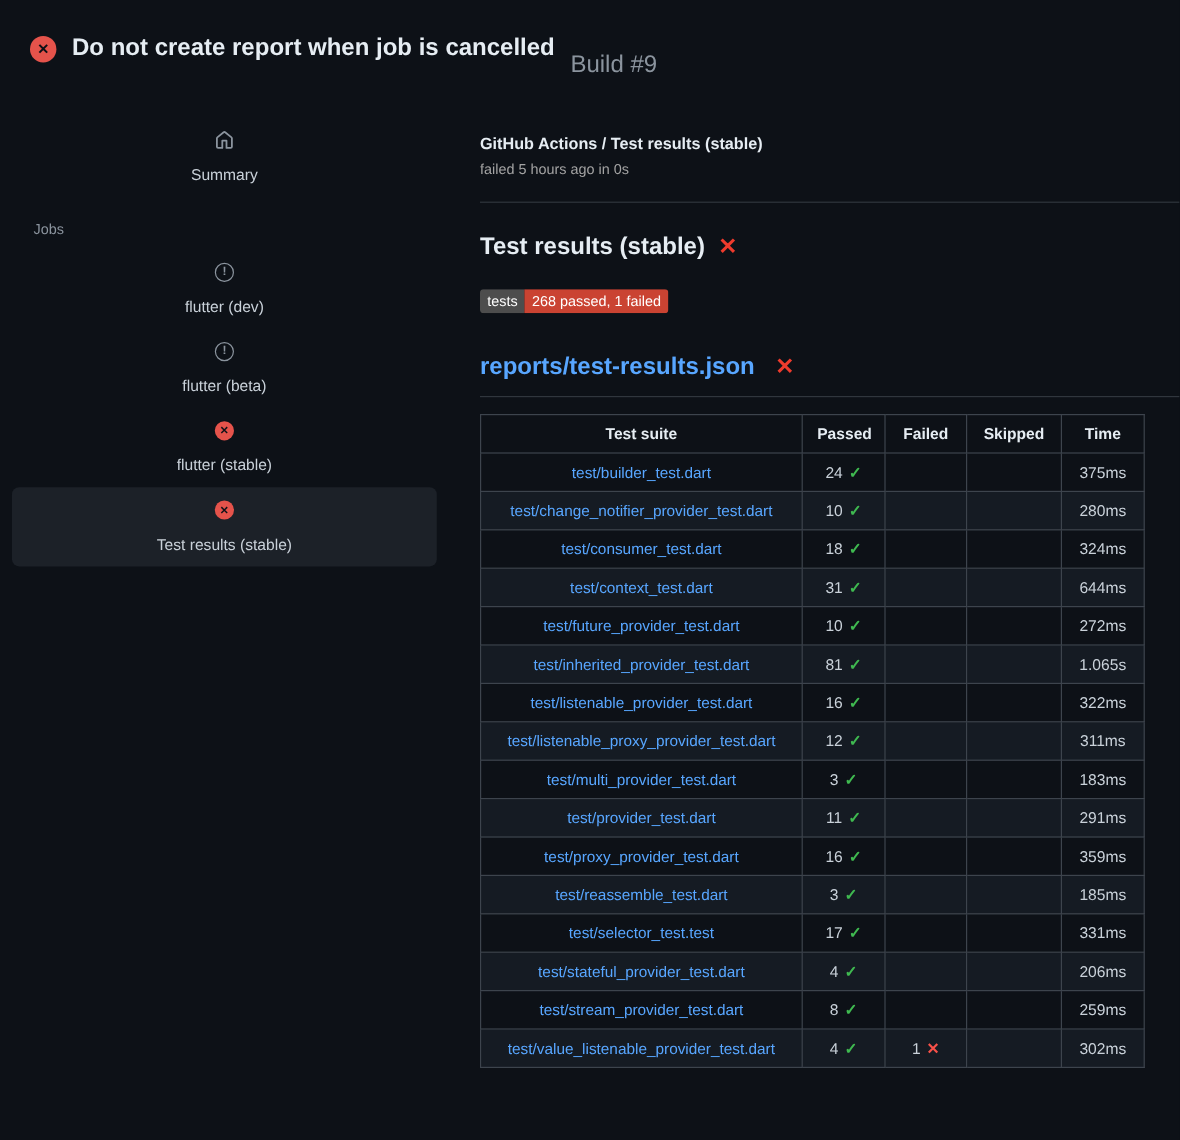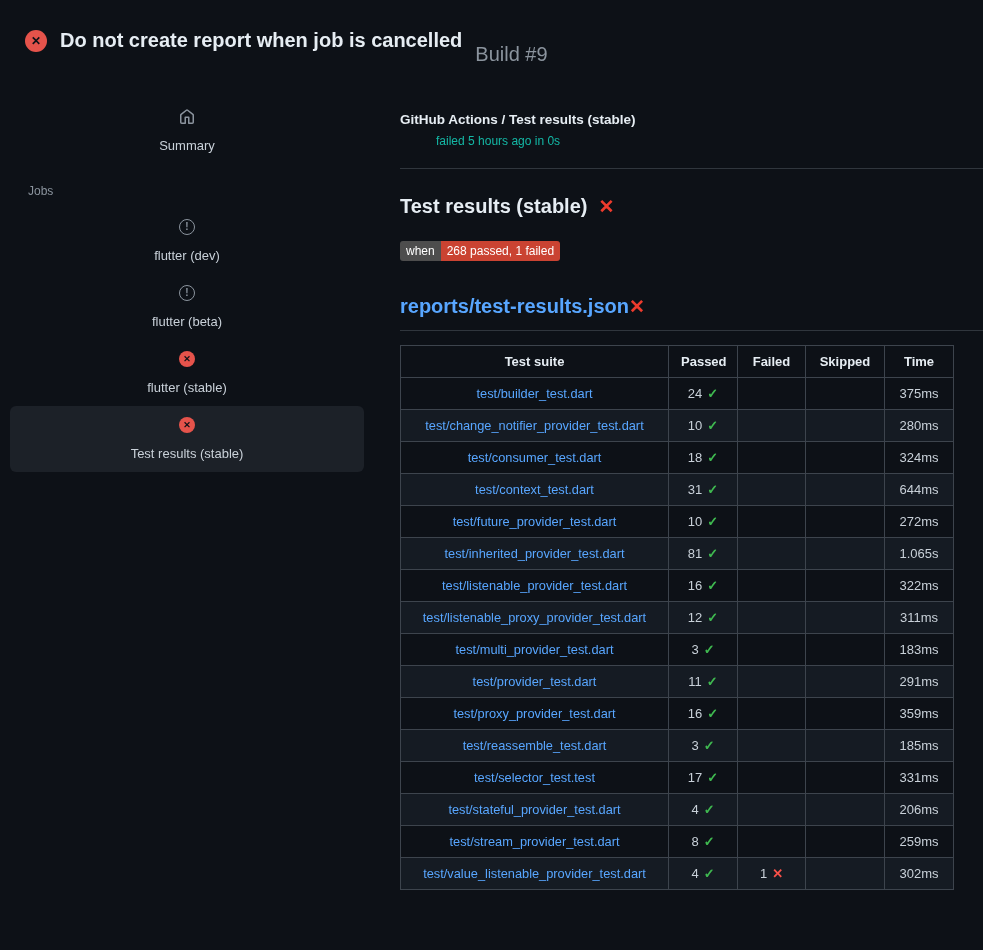--- a/index.html
+++ b/index.html
@@ -36,34 +36,34 @@
     display: flex; align-items: center; gap: 13px;
     padding: 11px 18px; border-radius: 6px;
     font-size: 13px; color: #c9d1d9; cursor: pointer; flex-direction: column;
   }
   .side-item.selected { background: #1c2128; }
   .side-item .home-svg { flex: none; display: inline-flex; }
   .jobs-label { color: #8b949e; font-size: 12px; padding: 20px 18px 10px; }
 
   
   .breadcrumb { font-weight: 700; font-size: 13.5px; color: #e6edf3; }
-  .status-line { margin-top: 7px; font-size: 12px; color: #14b8a6; margin-left: 36px; }
+  .status-line { margin-top: 7px; font-size: 12px; color: #a3a3a3; }
   .divider { border-top: 1px solid #30363d; margin-top: 20px; }
   .section-title {
     margin: 26px 0 0; font-size: 20px; font-weight: 700; color: #e6edf3;
     display: flex; align-items: center; gap: 11px;
   }
   .red-x { color: #ee3b2d; font-weight: 900; font-size: 19px; line-height: 1; }
   .badge-wrap { margin-top: 23px; }
   .badge { display: inline-flex; font-size: 12px; border-radius: 3px; overflow: hidden; line-height: 1.2; }
   .badge-l { background: #4d4d4d; color: #ffffff; padding: 3px 6px; }
   .badge-r { background: #ca4332; color: #ffffff; padding: 3px 6px; }
   .report-head {
     margin-top: 34px; padding-bottom: 12px; border-bottom: 1px solid #30363d;
-    display: flex; align-items: center; gap: 0;
+    display: flex; align-items: center; gap: 17px;
   }
   .report-link { color: #58a6ff; font-size: 20px; font-weight: 700; text-decoration: none; }
   .summary { margin: 18px 0 0; font-size: 13.5px; color: #c9d1d9; }
   .summary .b { font-weight: 700; color: #e6edf3; }
 
   
   table.results { margin-top: 14px; border-collapse: collapse; width: 553px; font-size: 13px; table-layout: fixed; }
   .results th, .results td { border: 1px solid #3d444d; padding: 8px 12px; text-align: center; }
   .results th:first-child, .results td:first-child { text-align: center; }
   .results th { color: #e6edf3; font-weight: 700; }
@@ -120,21 +120,21 @@
     <div class="status-line">failed 5 hours ago in 0s</div>
     <div class="divider"></div>
 
     <h2 class="section-title">
       <span>Test results (stable)</span>
       <span class="red-x">✕</span>
     </h2>
 
     <div class="badge-wrap">
       <span class="badge">
-        <span class="badge-l">when</span>
+        <span class="badge-l">tests</span>
         <span class="badge-r">268 passed, 1 failed</span>
       </span>
     </div>
 
     <div class="report-head">
       <a href="#" class="report-link">reports/test-results.json</a>
       <span class="red-x">✕</span>
     </div>
 
 

